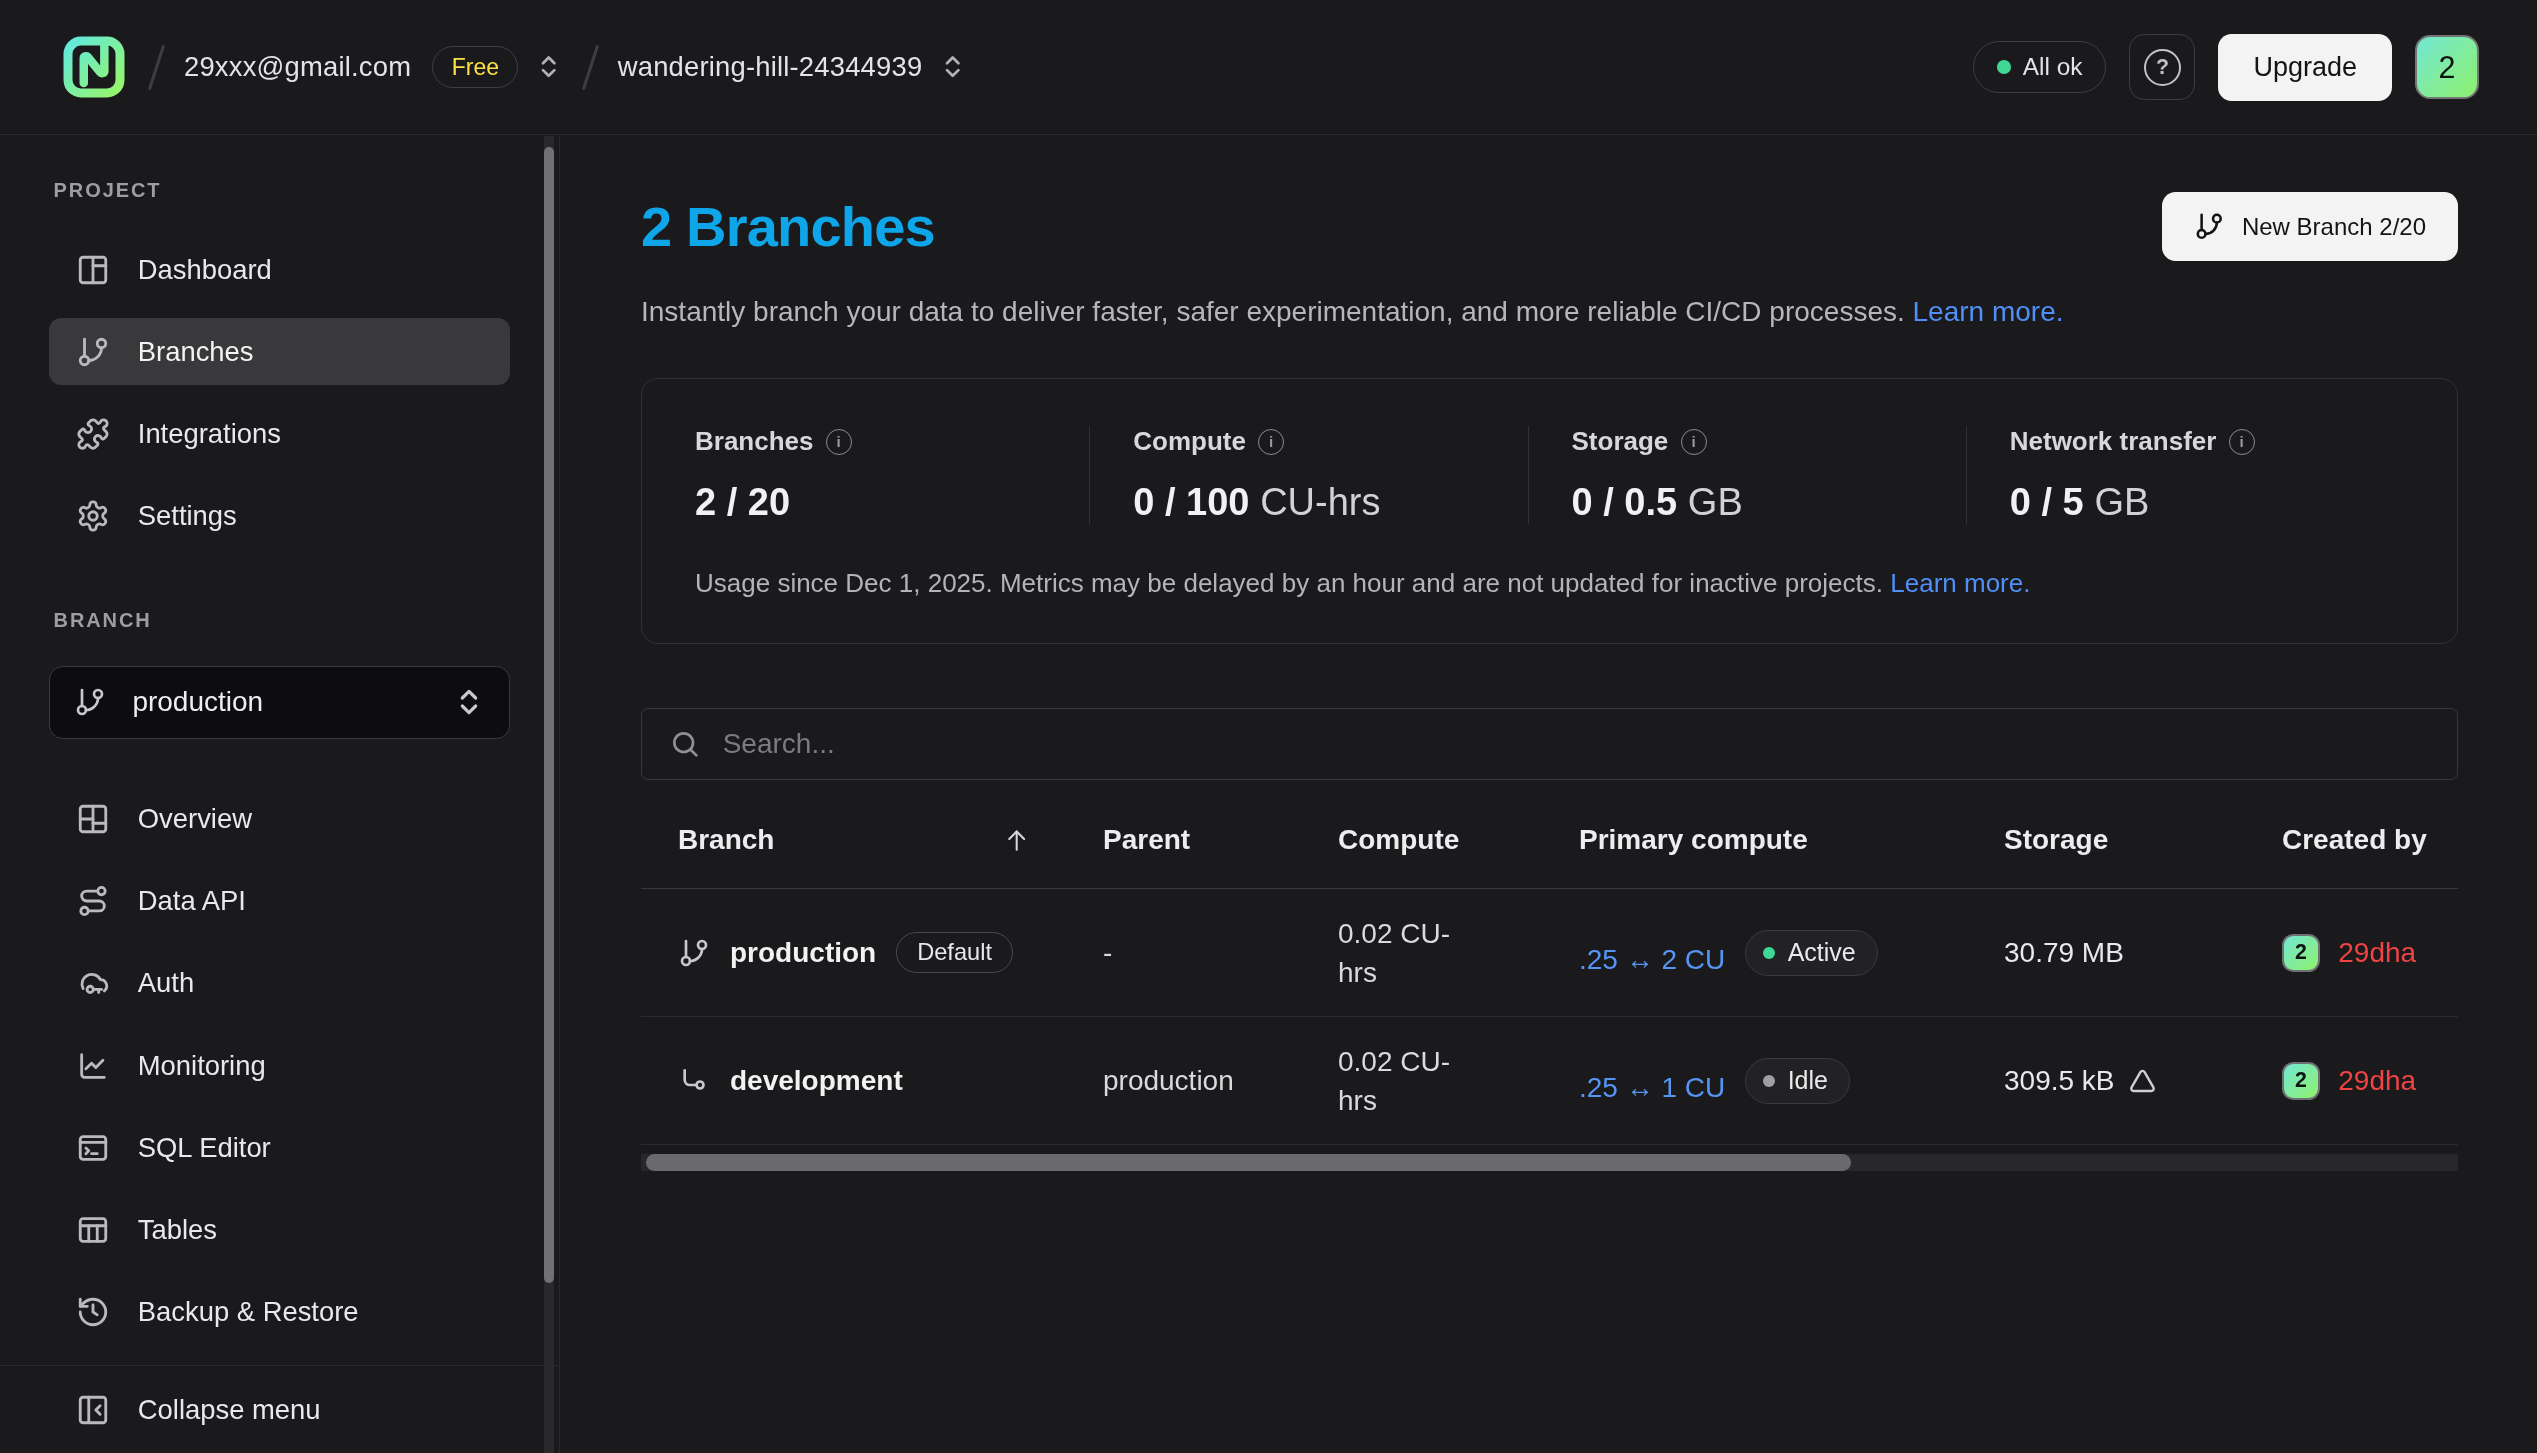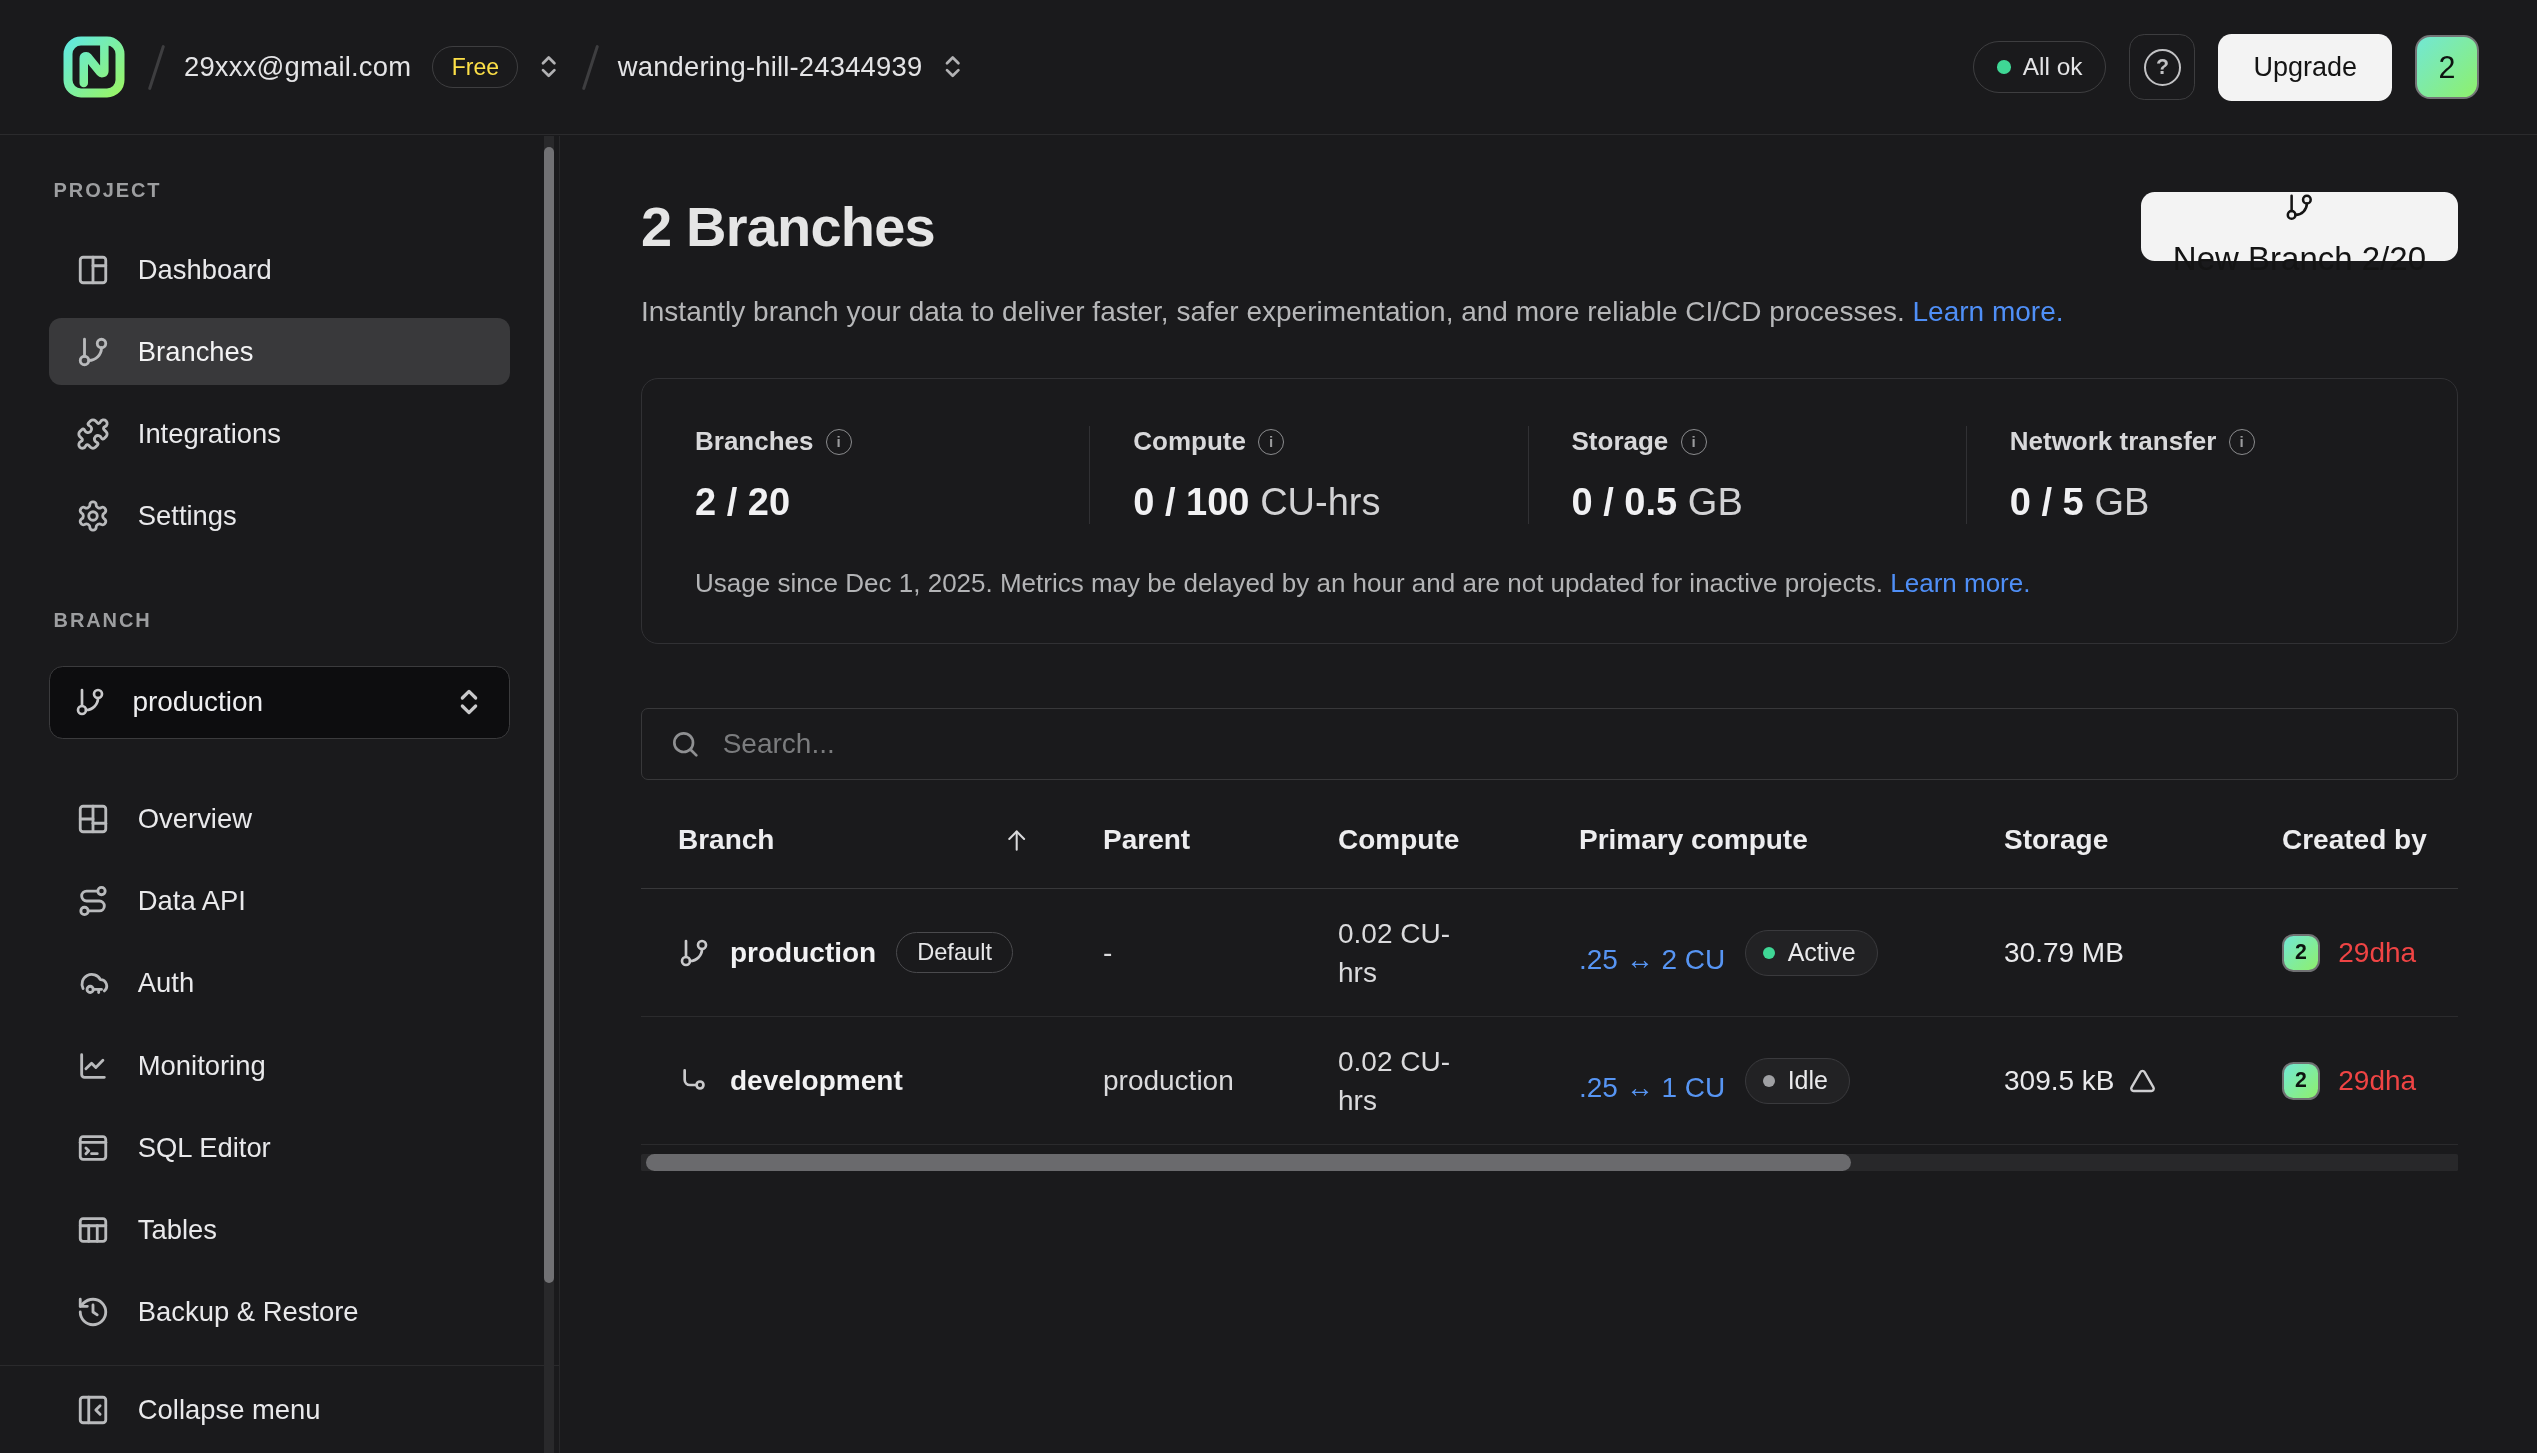--- a/index.html
+++ b/index.html
@@ -107,25 +107,25 @@
   }
 
   
   .main {
     position:absolute; left:561px; top:136px; right:0; bottom:0;
     padding:0 80px; overflow:hidden;
   }
   .title-row {
     margin-top:56px; display:flex; align-items:center; justify-content:space-between;
   }
-  .page-title { font-size:56px; font-weight:700; color:#e5e5e5; letter-spacing:-0.8px; }
+  .page-title { font-size:56px; font-weight:700; color:#0ea5e9; letter-spacing:-0.8px; }
   .new-branch-btn {
     height:69px; background:#f3f3f3; color:#141414; border:none; border-radius:13.7px;
     display:flex; align-items:center; gap:17px; padding:0 32px;
-    font-size:33px; font-weight:500; font-family:inherit; cursor:pointer;flex-direction:column;
+    font-size:24px; font-weight:500; font-family:inherit; cursor:pointer;
   }
   .new-branch-btn .ic { width:30.5px; height:30.5px; color:#141414; }
   .intro { margin-top:35px; font-size:28px; color:#b6b7b9; }
   .link { color:#4f8ff7; cursor:pointer; }
 
   .usage-card {
     margin-top:50px; border:1.5px solid #313134; border-radius:17px;
     padding:47px 53px 44px 53px;
   }
   .stats-row { display:flex; }

